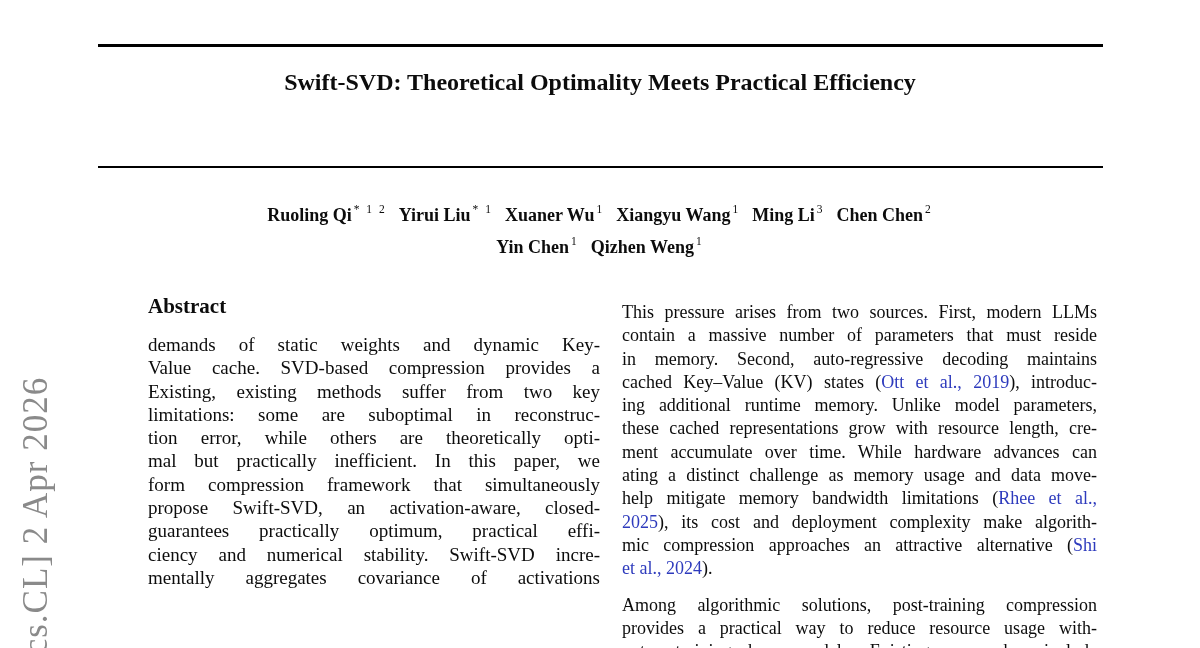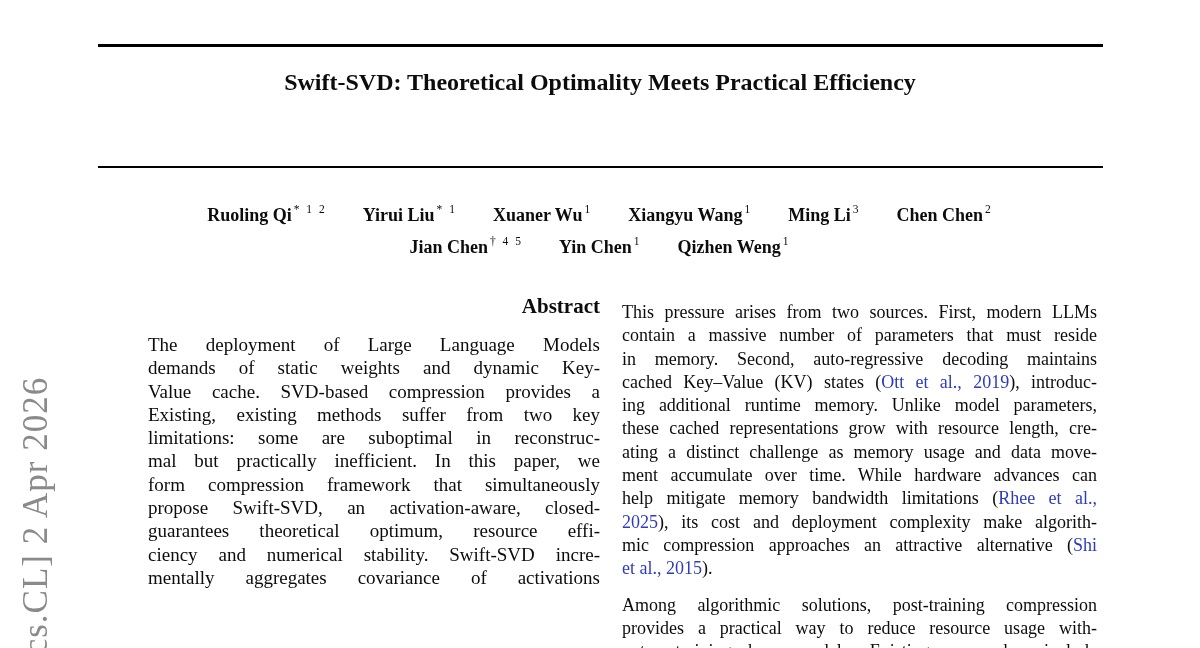--- a/index.html
+++ b/index.html
@@ -22,29 +22,29 @@
   .rule-top{top:44px;height:3px;}
   .rule-bottom{top:166px;height:2px;}
   .title{
     position:absolute;left:0;top:64px;width:1200px;margin:0;
     text-align:center;font-size:24px;font-weight:700;line-height:36px;
   }
   .authors{
     position:absolute;left:0;top:197px;width:1200px;text-align:center;
     font-size:18px;font-weight:700;line-height:27px;
   }
-  .author-row{display:flex;justify-content:center;gap:36px;}
+  .author-row{display:flex;justify-content:center;gap:12px;}
   .author{white-space:nowrap;}
   .author sup{
     font-size:11.5px;font-weight:400;letter-spacing:2px;
     position:relative;top:-1px;margin-left:2px;
   }
   .abstract-heading{
     position:absolute;left:148px;top:294px;width:452px;
-    text-align:right;font-size:21px;font-weight:700;
+    text-align:left;font-size:21px;font-weight:700;
   }
   .col{position:absolute;font-size:18px;}
   .col-left{left:148px;top:333px;width:452px;font-size:19px;}
   .col-right{left:622px;top:301px;width:475px;font-size:18px;}
   .tline{
     height:23.3px;line-height:23.3px;
     text-align:justify;text-align-last:justify;white-space:normal;
   }
   .tline.lastline{text-align-last:left;}
   .para-gap{height:13px;}
@@ -70,54 +70,53 @@
   <div class="authors" id="authors">
       <div class="author-row">
         <span class="author">Ruoling Qi<sup>* 1 2</sup></span>
         <span class="author">Yirui Liu<sup>* 1</sup></span>
         <span class="author">Xuaner Wu<sup>1</sup></span>
         <span class="author">Xiangyu Wang<sup>1</sup></span>
         <span class="author">Ming Li<sup>3</sup></span>
         <span class="author">Chen Chen<sup>2</sup></span>
       </div>
       <div class="author-row">
-        <span class="author">Jian Chen<sup>† 4 5</sup></span>
         <span class="author">Yin Chen<sup>1</sup></span>
         <span class="author">Qizhen Weng<sup>1</sup></span>
       </div>
     </div>
 
   <div class="abstract-heading">Abstract</div>
 
   <div class="col col-left" id="abstract-body">
-      <div class="tline"><span>The deployment of Large Language Models</span></div>
       <div class="tline"><span>demands of static weights and dynamic Key-</span></div>
       <div class="tline"><span>Value cache. SVD-based compression provides a</span></div>
       <div class="tline"><span>Existing, existing methods suffer from two key</span></div>
       <div class="tline"><span>limitations: some are suboptimal in reconstruc-</span></div>
+      <div class="tline"><span>tion error, while others are theoretically opti-</span></div>
       <div class="tline"><span>mal but practically inefficient. In this paper, we</span></div>
       <div class="tline"><span>form compression framework that simultaneously</span></div>
       <div class="tline"><span>propose Swift-SVD, an activation-aware, closed-</span></div>
-      <div class="tline"><span>guarantees theoretical optimum, resource effi-</span></div>
+      <div class="tline"><span>guarantees practically optimum, practical effi-</span></div>
       <div class="tline"><span>ciency and numerical stability. Swift-SVD incre-</span></div>
       <div class="tline"><span>mentally aggregates covariance of activations</span></div>
     </div>
 
   <div class="col col-right" id="right-col">
       <div class="tline"><span>This pressure arises from two sources. First, modern LLMs</span></div>
       <div class="tline"><span>contain a massive number of parameters that must reside</span></div>
       <div class="tline"><span>in memory. Second, auto-regressive decoding maintains</span></div>
       <div class="tline"><span>cached Key–Value (KV) states (</span><span class="cite">Ott et al., 2019</span><span>), introduc-</span></div>
       <div class="tline"><span>ing additional runtime memory. Unlike model parameters,</span></div>
       <div class="tline"><span>these cached representations grow with resource length, cre-</span></div>
+      <div class="tline"><span>ment accumulate over time. While hardware advances can</span></div>
       <div class="tline"><span>ating a distinct challenge as memory usage and data move-</span></div>
-      <div class="tline"><span>ment accumulate over time. While hardware advances can</span></div>
       <div class="tline"><span>help mitigate memory bandwidth limitations (</span><span class="cite">Rhee et al.,</span></div>
       <div class="tline"><span class="cite">2025</span><span>), its cost and deployment complexity make algorith-</span></div>
       <div class="tline"><span>mic compression approaches an attractive alternative (</span><span class="cite">Shi</span></div>
-      <div class="tline lastline"><span class="cite">et al., 2015</span><span>).</span></div>
+      <div class="tline lastline"><span class="cite">et al., 2024</span><span>).</span></div>
       <div class="para-gap"></div>
       <div class="tline"><span>Among algorithmic solutions, post-training compression</span></div>
       <div class="tline"><span>provides a practical way to reduce resource usage with-</span></div>
       <div class="tline"><span>out retraining base models. Existing approaches include</span></div>
     </div>
 
 </div>
 
 </body></html>

